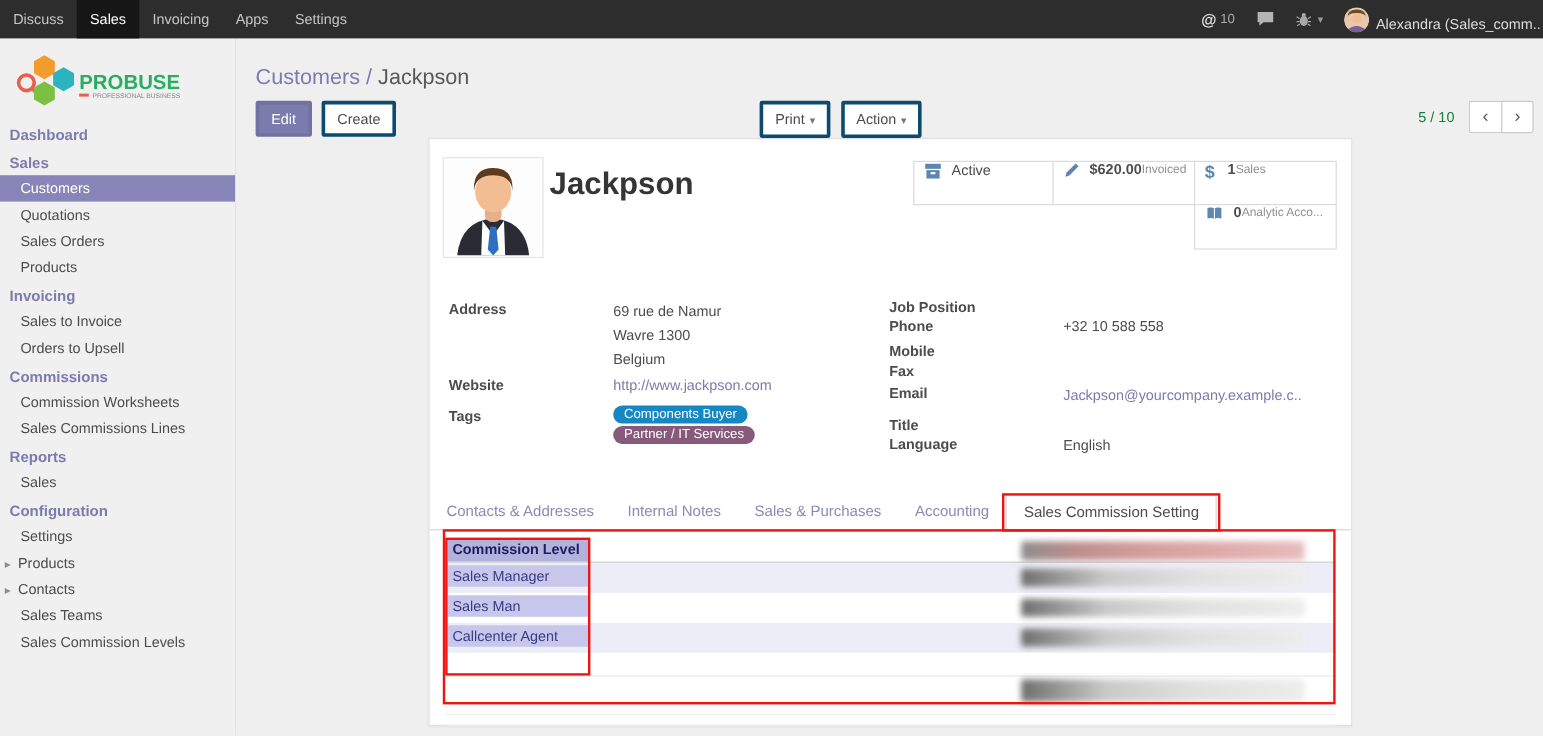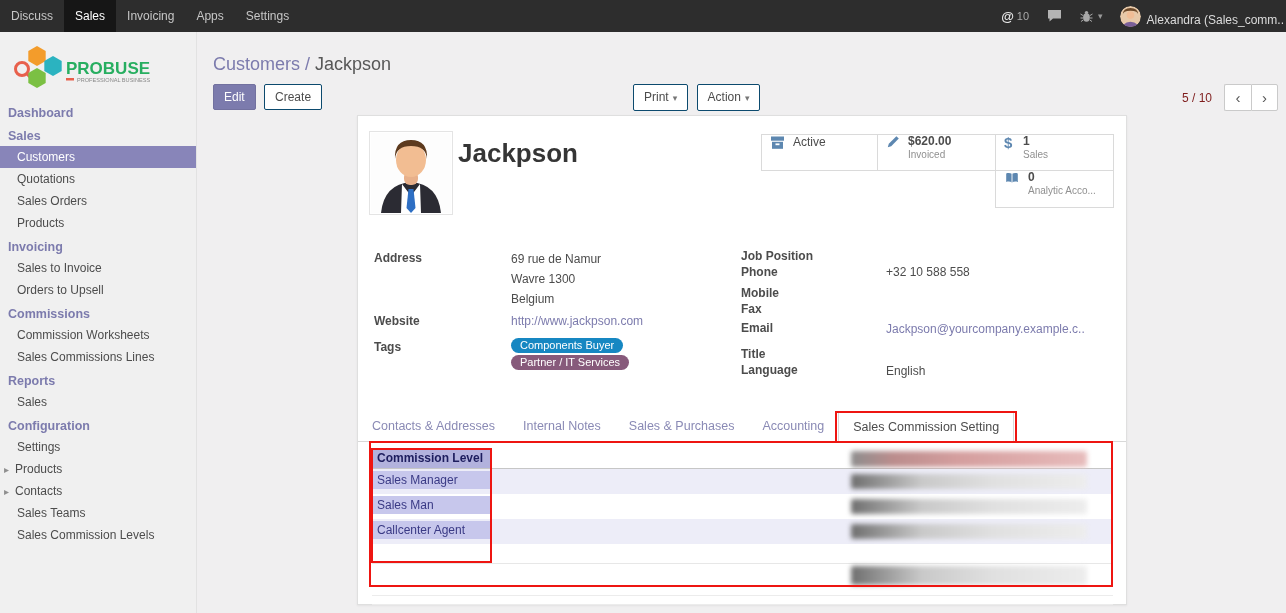--- a/index.html
+++ b/index.html
@@ -28,39 +28,39 @@
 .sit.active{background:#8885b9;color:#fff}
 .sit.with-caret{padding-left:4px}
 .sicaret{color:#8f8f8f;font-size:10px;display:inline-block;width:11px}
 
 
 .main{position:absolute;left:197px;top:32px;right:0;bottom:0;background:#f0eff0;overflow:hidden}
 .bc{padding:22px 0 0 16px;font-size:18px;color:#7c7bad;white-space:nowrap}
 .bc .cur{color:#585858}
 .bc-link{cursor:pointer}
 .cp-row{position:relative;margin:9px 8px 0 16px;height:27px}
-.btn{display:inline-block;border:1px solid #0c4a6e;background:#fff;color:#4c4c4c;font-size:12px;padding:5px 10px;border-radius:2px;cursor:pointer;font-family:inherit;line-height:14px}
+.btn{display:inline-block;border:3px solid #0c4a6e;background:#fff;color:#4c4c4c;font-size:12px;padding:5px 10px;border-radius:2px;cursor:pointer;font-family:inherit;line-height:14px}
 .btn.primary{background:#7c7bad;border-color:#72719f;color:#fff}
 .btn+.btn{margin-left:5px}
 .cp-center{position:absolute;left:420px;top:0}
 .caret-g{font-size:9px;margin-left:4px;color:#777}
 .pager{position:absolute;right:0;top:0;display:flex;align-items:center;gap:12px}
-.pager-txt{color:#7f1d1d}
+.pager-txt{color:#15803d}
 .pager-group{display:flex}
 .pbtn{width:27px;height:27px;border:1px solid #cacaca;background:#fff;font-size:15px;color:#555;cursor:pointer;line-height:24px;text-align:center;font-family:inherit}
 .pbtn.prev{border-radius:2px 0 0 2px;border-right:none}
 .pbtn.next{border-radius:0 2px 2px 0}
 
 
 .sheet{position:absolute;left:160px;top:83px;width:770px;height:490px;background:#fff;border:1px solid #dfdfdf;box-shadow:0 1px 2px rgba(0,0,0,.06)}
 .avatar{position:absolute;left:11px;top:15px;width:84px;height:84px;border:1px solid #e4e4e4;background:#fff;padding:1px}
 .avatar svg{width:100%;height:100%}
 .ftitle{position:absolute;left:100px;top:22px;font-size:26px;font-weight:bold;color:#353535}
 .stat{position:absolute;background:#fff;border:1px solid #dadada;display:flex;align-items:flex-start;gap:8px;padding:0 8px;cursor:pointer;overflow:hidden}
-.scol{display:flex;flex-direction:column}
+.scol{display:flex;flex-direction:row}
 .sv{font-weight:bold;color:#4c4c4c;line-height:13px;font-size:12px;white-space:nowrap}
 .sl{color:#909090;font-size:10px;line-height:13px;white-space:nowrap}
 .sact{color:#4c4c4c;font-size:12px}
 .sic{flex:none}
 
 
 .fields{position:absolute;left:0;top:130px;width:770px;height:165px}
 .flabel{position:absolute;font-weight:bold;color:#4c4c4c;white-space:nowrap}
 .fvalue{position:absolute;color:#4c4c4c;white-space:nowrap}
 .link{color:#7c7bad;cursor:pointer}

